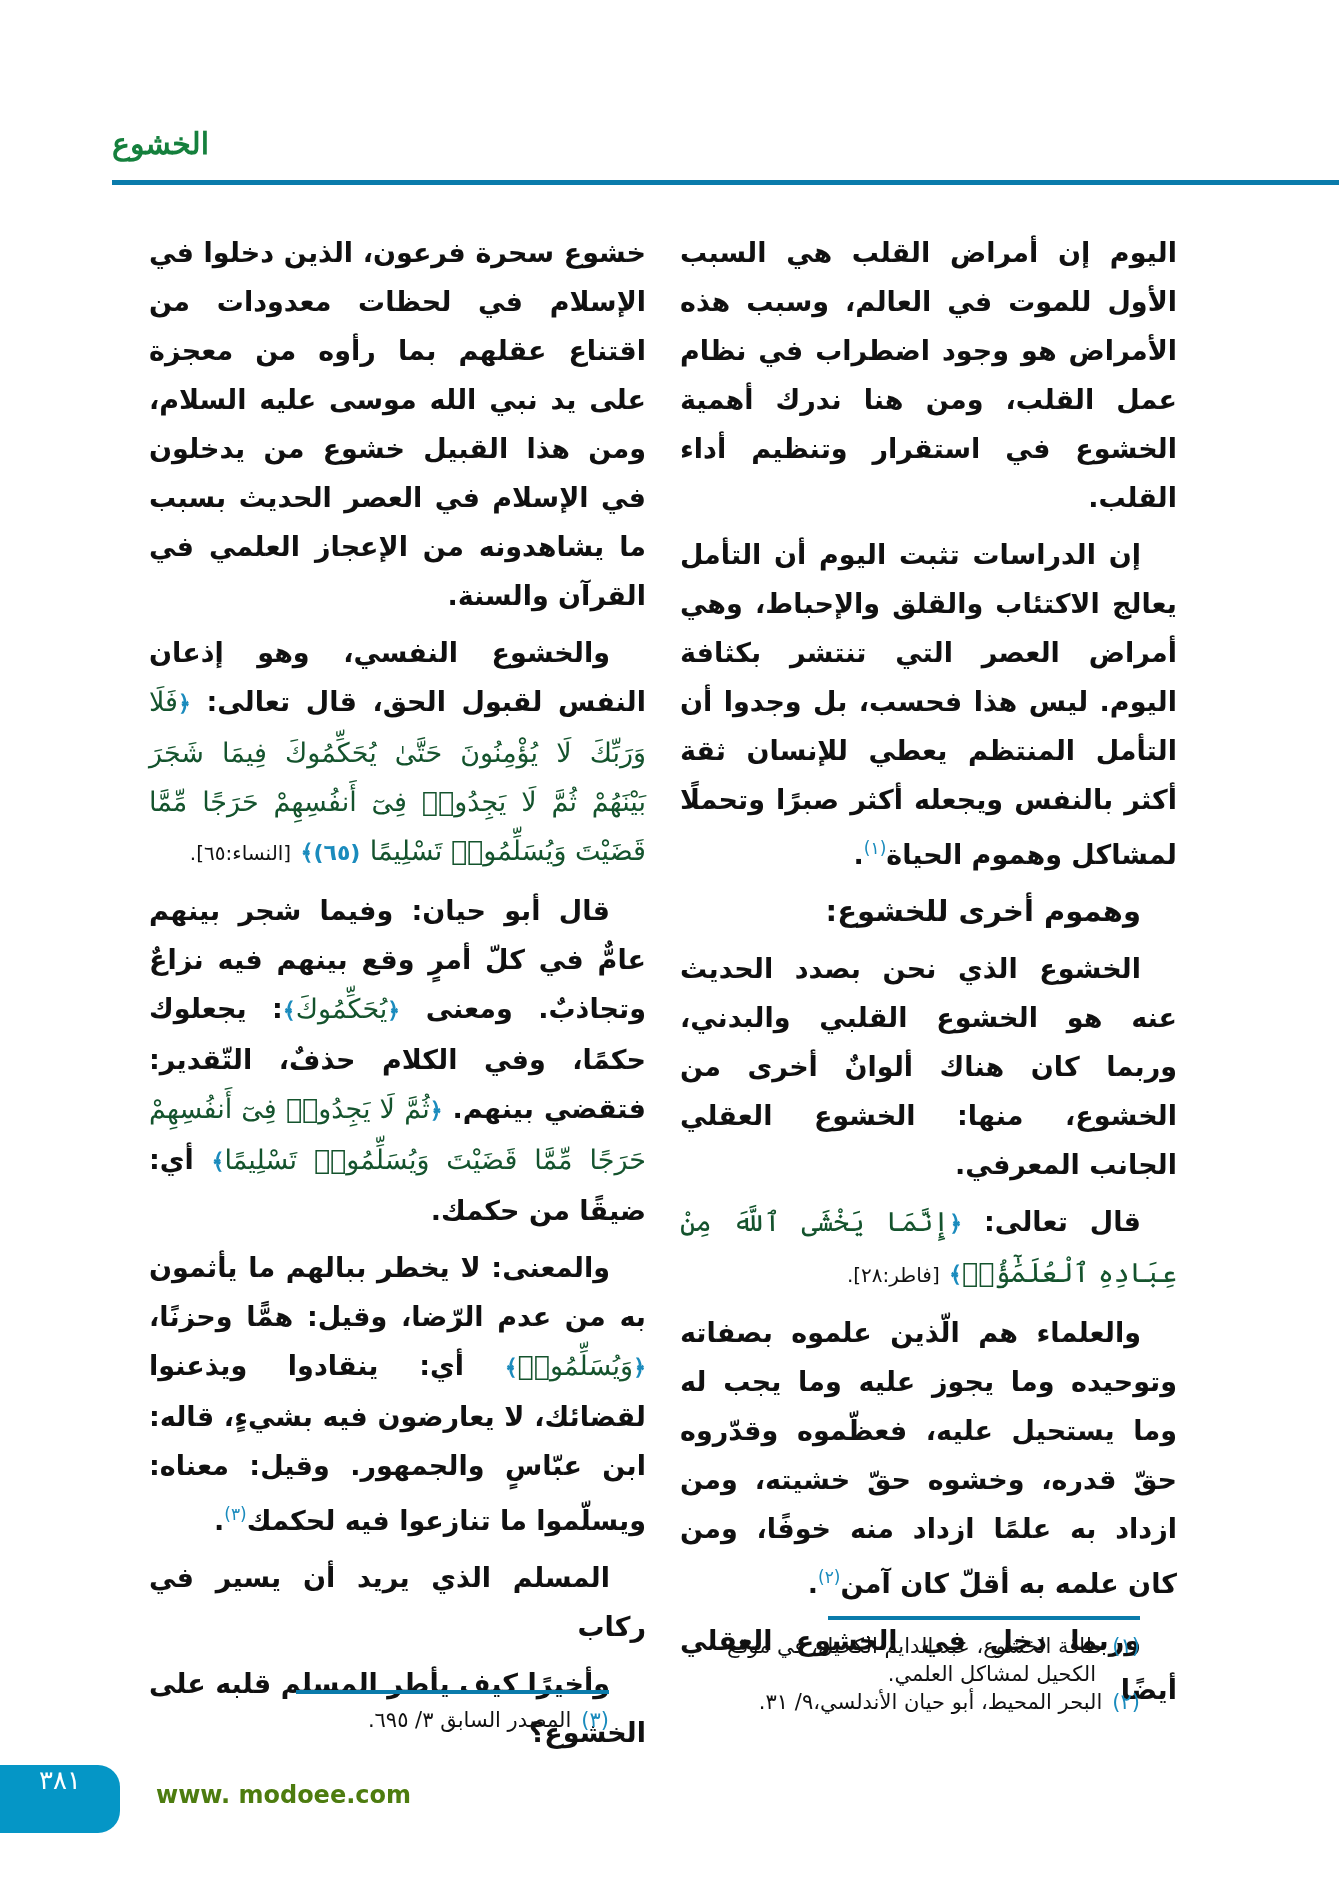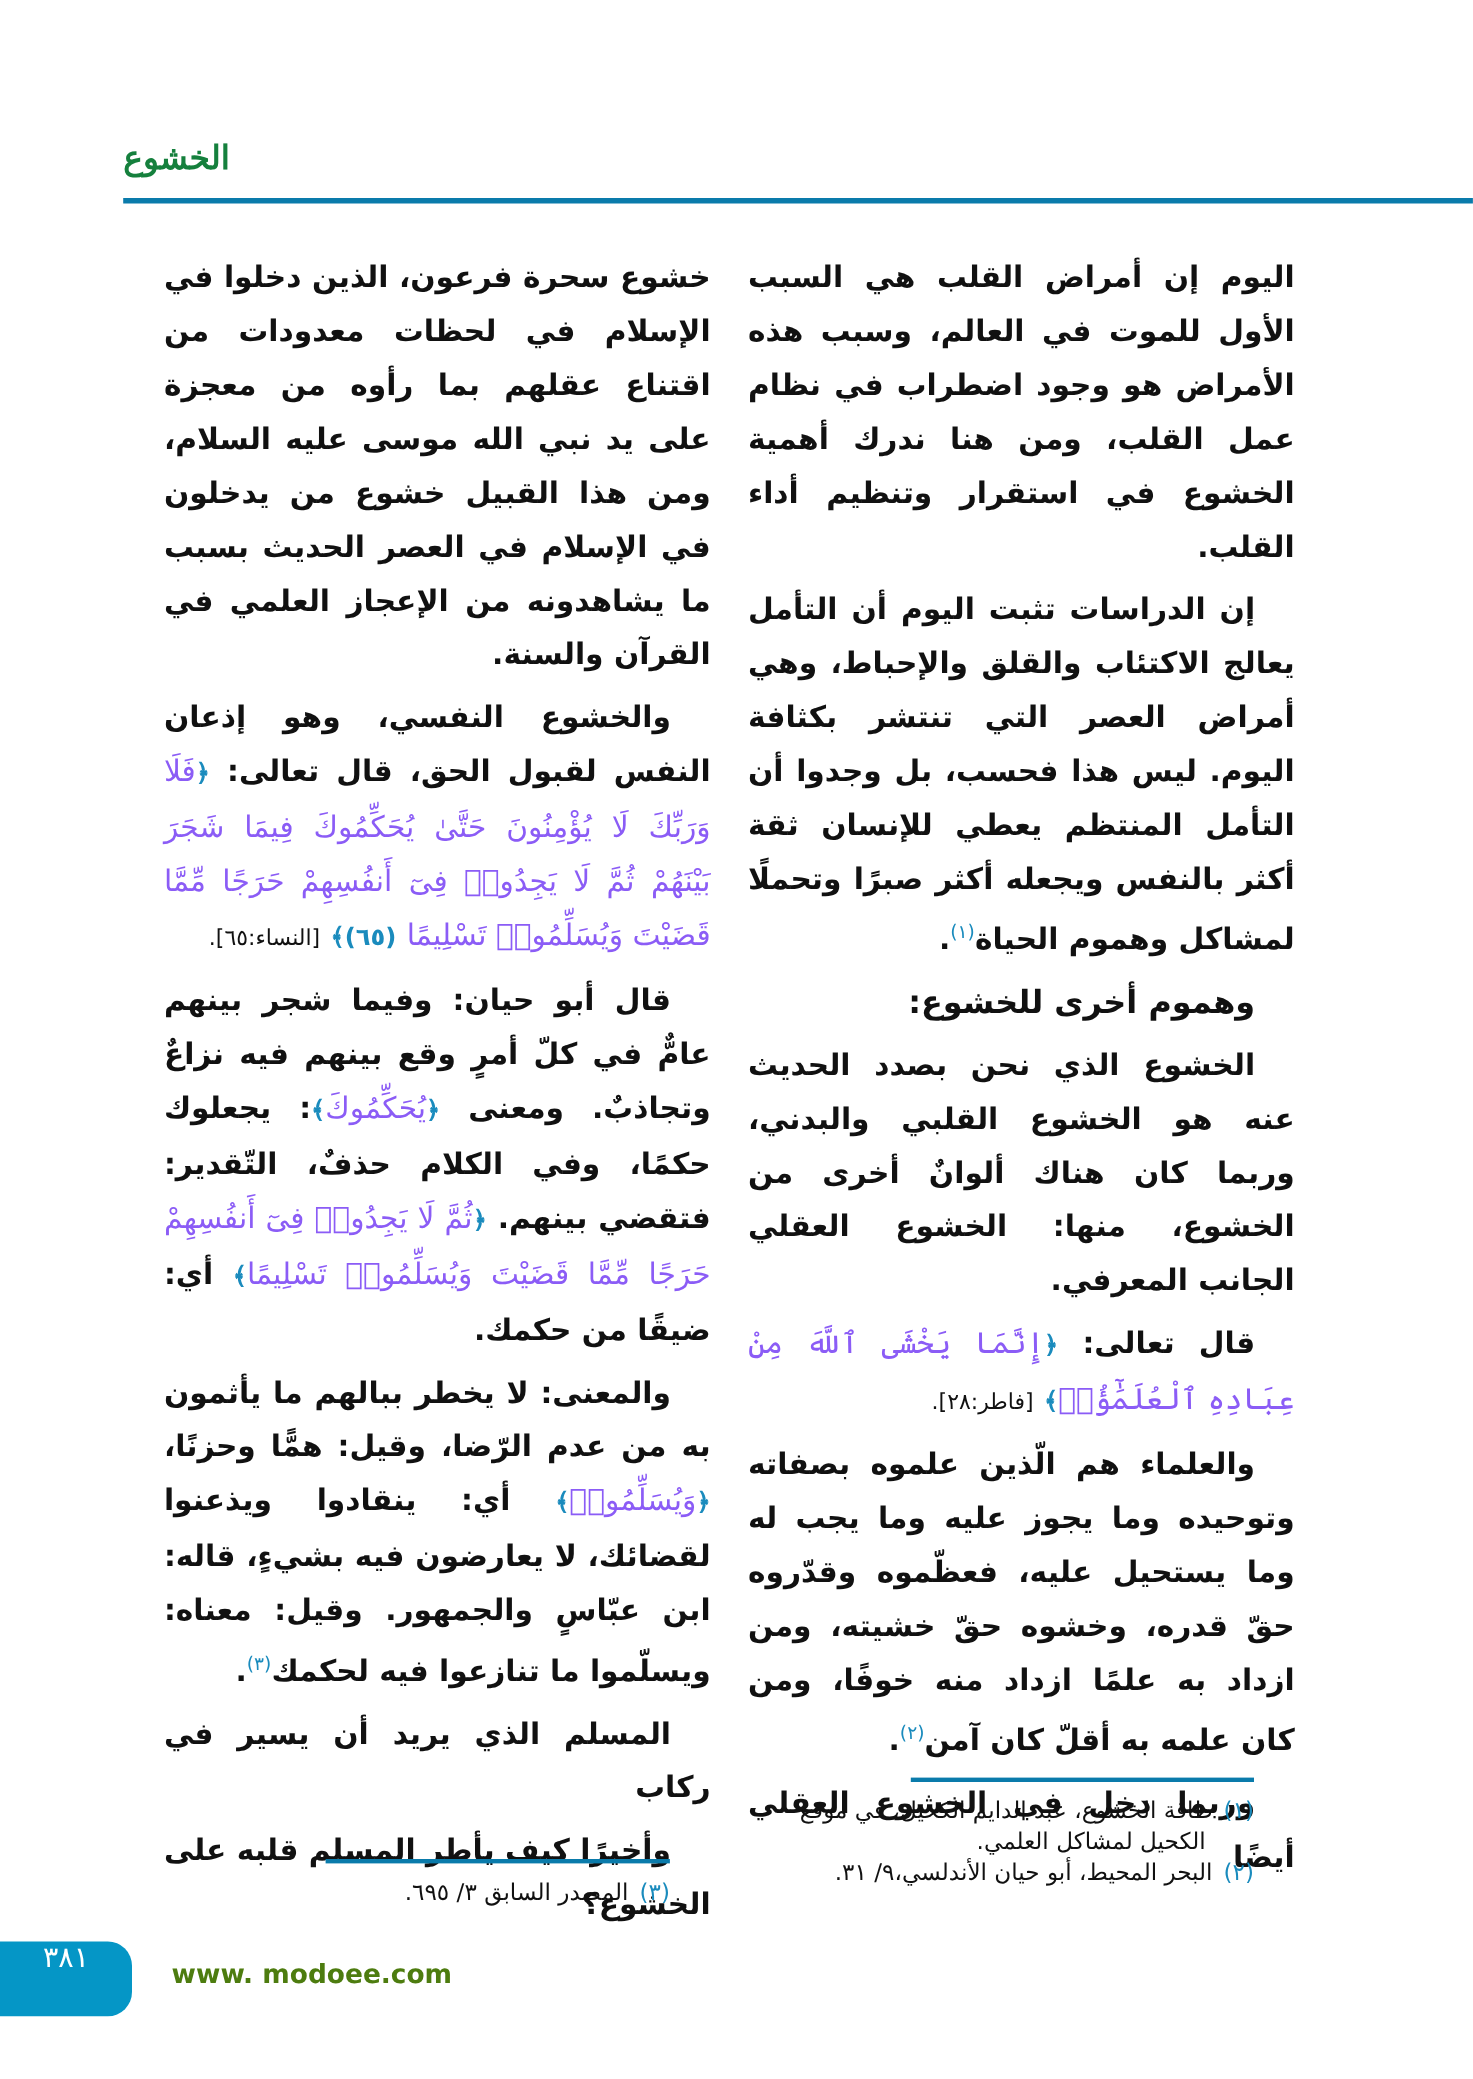--- a/index.html
+++ b/index.html
@@ -8,21 +8,21 @@
   .header-title { position:absolute; left:112px; top:126px; font-size:30px; color:#15803d;
          font-family:"DejaVu Serif", serif; font-weight:bold; direction:rtl; }
   .header-rule { position:absolute; left:112px; top:180px; width:1227px; height:5px; background:#0a7bab; }
   .col { position:absolute; top:228px; direction:rtl; text-align:justify; text-align-last:right;
          font-size:27px; line-height:49px; font-weight:bold;margin-left:37px; }
   .col-right { left:643px; width:497px; }
   .col-left { left:112px; width:497px; }
   .col p { margin:0 0 8px 0; }
   .indent { text-indent:36px; }
   .heading { font-weight:bold; font-size:29px; text-indent:36px; }
-  .quran { color:#8b5cf6; font-weight:normal; font-family:"DejaVu Serif", serif; }
+  .quran { color:#14532d; font-weight:normal; font-family:"DejaVu Serif", serif; }
   .orn { color:#1a8bbd; font-size:22px; }
   .ref { font-weight:normal; font-size:20px; }
   sup.fn { color:#1a8bbd; font-size:17px; font-weight:normal; }
   .fn-rule { position:absolute; height:4px; background:#0a7bab; }
   .fn-rule-right { left:828px; top:1616px; width:312px; }
   .fn-rule-left { left:296px; top:1690px; width:313px; }
   .footnotes { position:absolute; direction:rtl; font-size:21px; line-height:28px; font-weight:normal; }
   .footnotes-right { left:643px; top:1632px; width:497px; }
   .footnotes-left { left:112px; top:1706px; width:497px; }
   .footnotes .num { color:#1a8bbd; margin-left:10px; }

